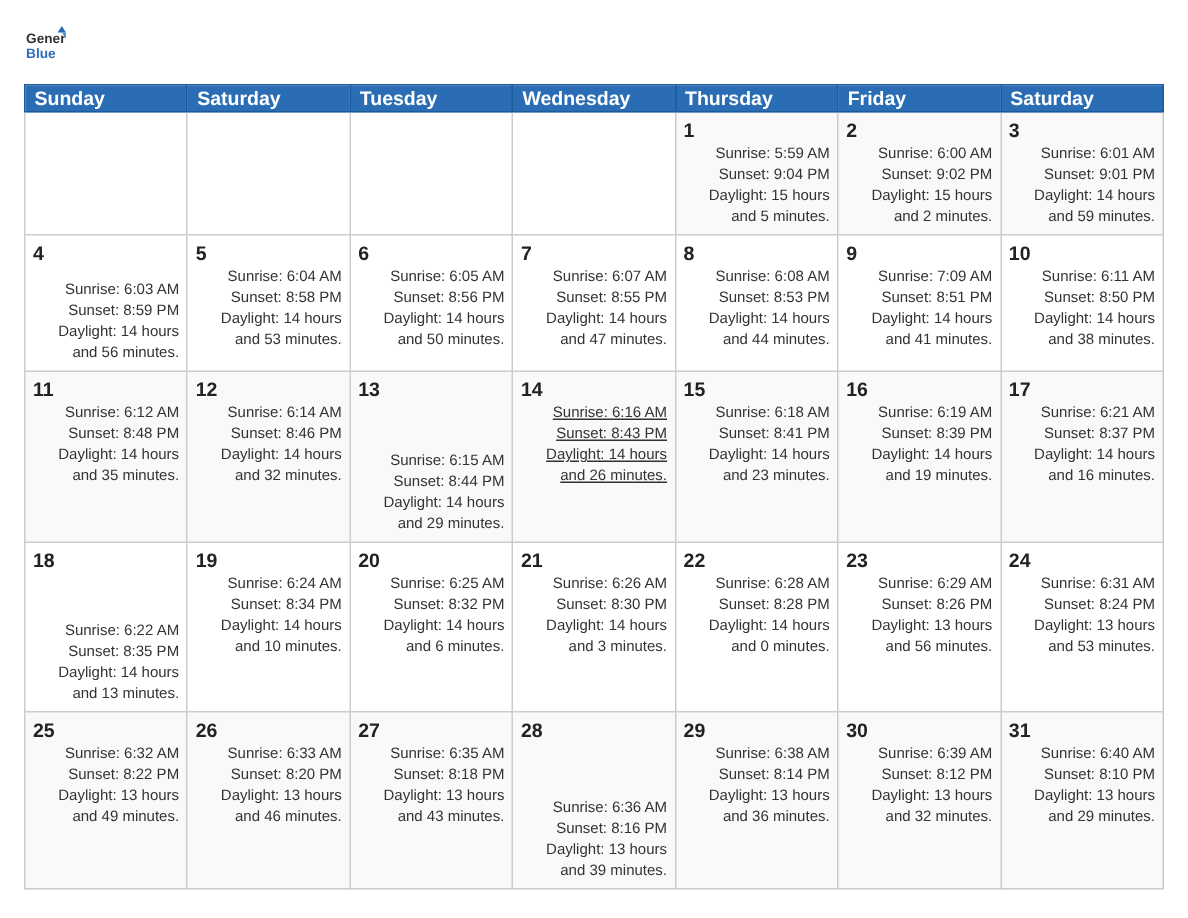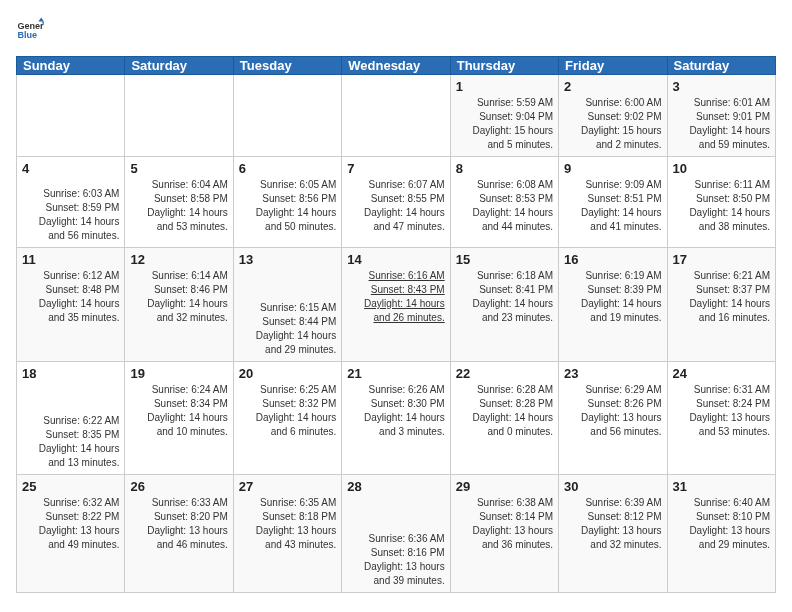--- a/index.html
+++ b/index.html
@@ -165,21 +165,21 @@
 Daylight: 14 hours and 47 minutes.</div>
         </td>
         <td>
           <span class="day-number">8</span>
           <div class="day-info" style="white-space: pre-line;">Sunrise: 6:08 AM
 Sunset: 8:53 PM
 Daylight: 14 hours and 44 minutes.</div>
         </td>
         <td>
           <span class="day-number">9</span>
-          <div class="day-info" style="white-space: pre-line;">Sunrise: 9:09 AM
+          <div class="day-info" style="white-space: pre-line;">Sunrise: 7:09 AM
 Sunset: 8:51 PM
 Daylight: 14 hours and 41 minutes.</div>
         </td>
         <td>
           <span class="day-number">10</span>
           <div class="day-info" style="white-space: pre-line;">Sunrise: 6:11 AM
 Sunset: 8:50 PM
 Daylight: 14 hours and 38 minutes.</div>
         </td>
       </tr>

